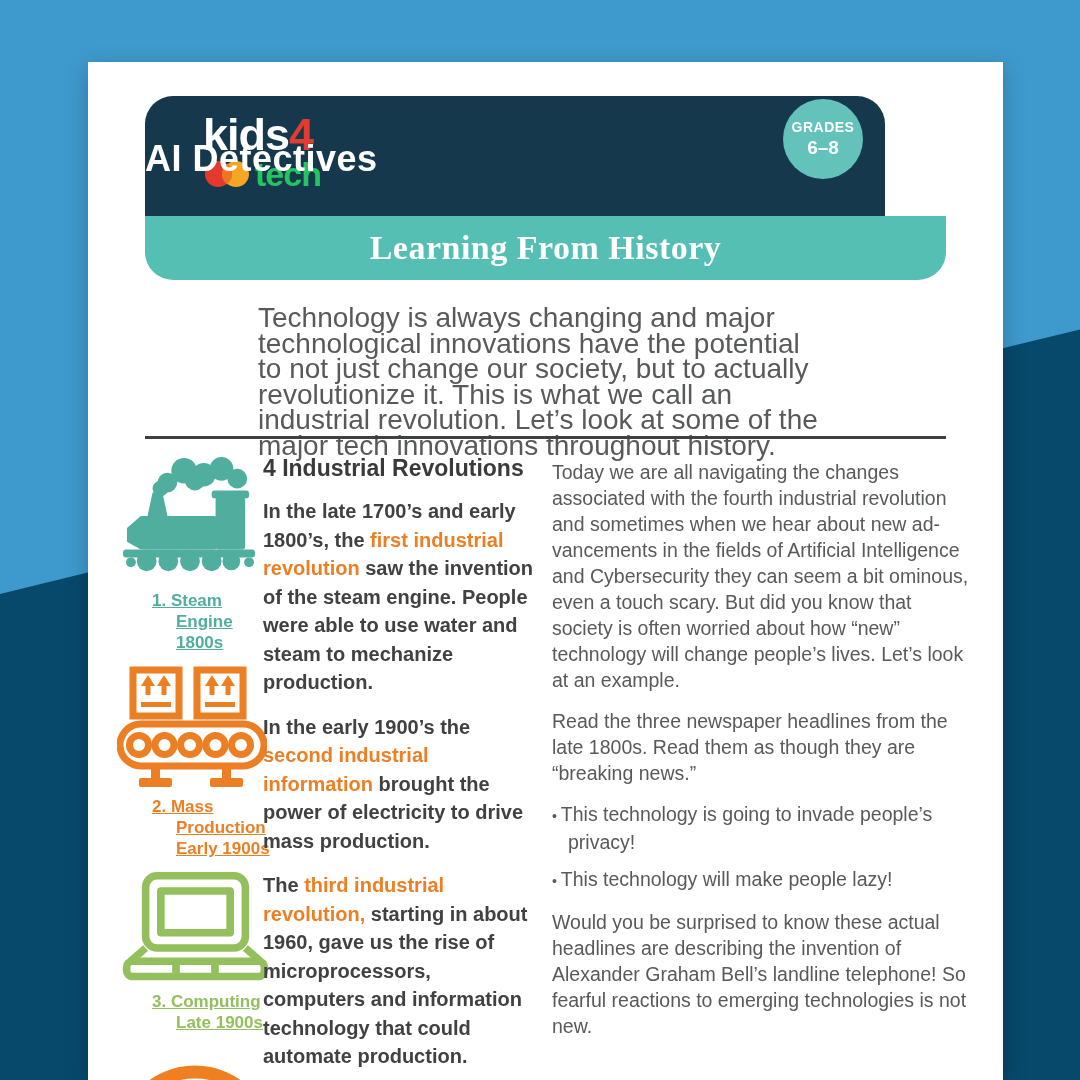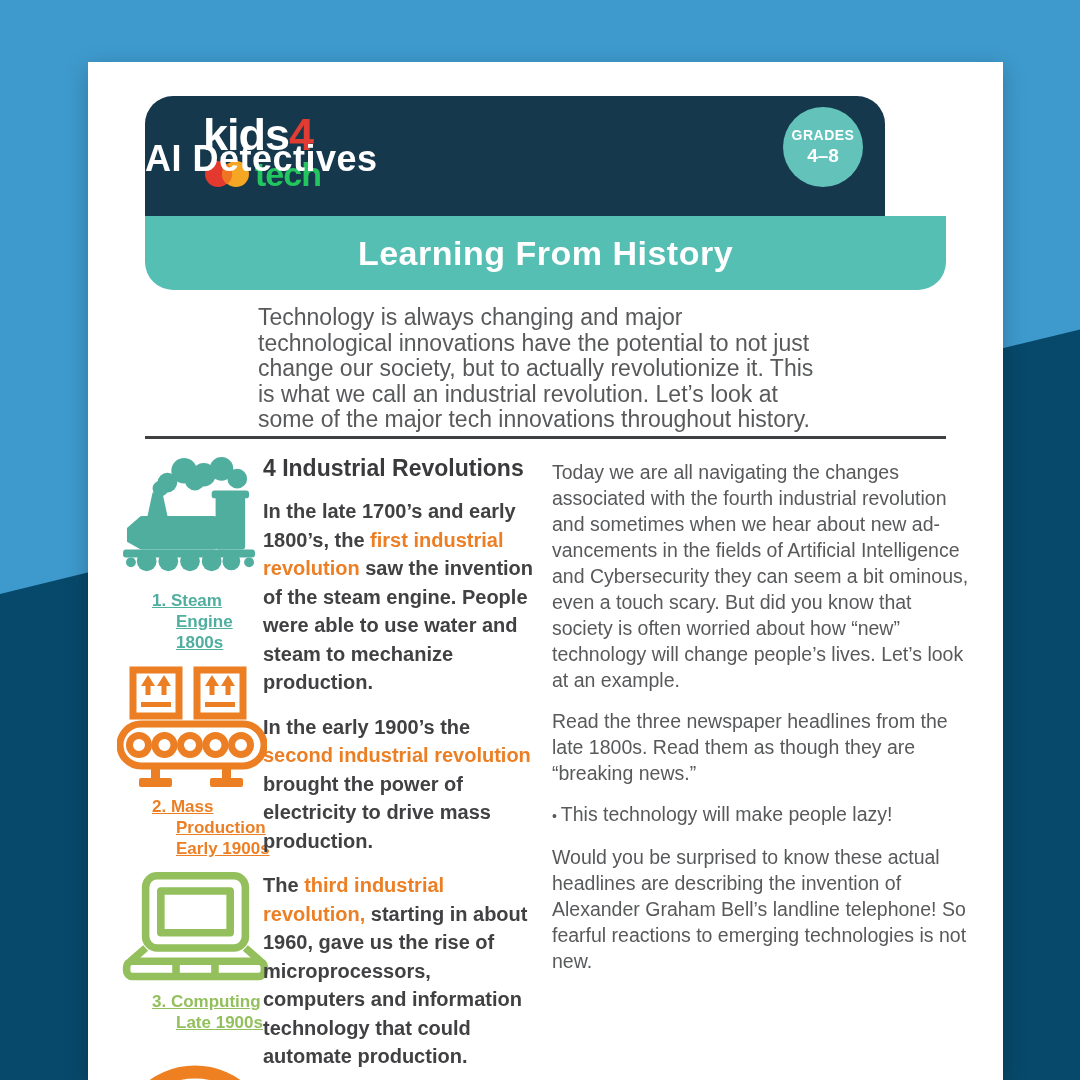--- a/index.html
+++ b/index.html
@@ -28,36 +28,36 @@
   .logo-line1 { font-size:45px; font-weight:700; letter-spacing:-1px; color:#fff; }
   .logo-4 { color:#E03C31; }
   .logo-line2 { display:flex; align-items:center; margin-top:0px; }
   .mc-mark { width:50px; height:32px; margin-right:2px; }
   .logo-tech { font-size:34px; font-weight:700; letter-spacing:-1px; color:#22c55e; }
   .header-title {
     position:absolute; left:0; right:0; top:42px; 
     font-size:36px; font-weight:700; color:#fff; letter-spacing:0.5px;
   }
   .badge {
-    position:absolute; right:22px; top:11px; width:80px; height:80px;
+    position:absolute; right:22px; top:3px; width:80px; height:80px;
     border-radius:50%; background:#63C2BA; color:#fff;
     display:flex; flex-direction:column; align-items:center; justify-content:center;
   }
   .badge-l1 { font-size:14px; font-weight:700; letter-spacing:0.5px; }
   .badge-l2 { font-size:19px; font-weight:700; margin-top:2px; }
   .banner {
-    position:absolute; left:57px; top:154px; width:801px; height:74px;
+    position:absolute; left:57px; top:154px; width:801px; height:64px;
     background:#55BFB4; border-radius:0 0 28px 28px;
-    display:flex; align-items:center; justify-content:center;
+    display:flex; align-items:center; justify-content:center;font-family:Liberation Serif, serif;
   }
   .banner-text { color:#fff; font-size:34px; font-weight:700; letter-spacing:0.5px; }
   
   .intro {
     position:absolute; left:170px; top:243px; width:562px;
-    font-size:23px; line-height:25.5px; color:#58595B;
+    font-size:28px; line-height:25.5px; color:#58595B;
   }
   .rule { position:absolute; left:57px; top:374px; width:801px; border-top:3px solid #3F4041; }
   
   .col-icons { position:absolute; left:25px; top:395px; width:160px; }
   .icon-block { display:block; }
   .icon-label {
     font-size:17px; font-weight:700; line-height:21px;
     white-space:pre-line; padding-left:24px; text-indent:-24px;
     margin:5px 0 13px 39px;
     text-decoration:underline;
@@ -100,21 +100,21 @@
           <circle cx="15" cy="16" r="13" fill="#E4392E"></circle>
           <circle cx="33" cy="16" r="13" fill="#F5A623"></circle>
           <path d="M24 5.6 A13 13 0 0 1 24 26.4 A13 13 0 0 1 24 5.6 Z" fill="#F07522"></path>
         </svg>
         <span class="logo-tech">tech</span>
       </div>
     </div>
     <div class="header-title">AI Detectives</div>
     <div class="badge">
       <div class="badge-l1">GRADES</div>
-      <div class="badge-l2">4–8</div>
+      <div class="badge-l2">6–8</div>
     </div>
   </div>
   <div class="banner">
     <div class="banner-text">Learning From History</div>
   </div>
 
   <div class="intro">Technology is always changing and major technological innovations have the potential to not just change our society, but to actually revolutionize it. This is what we call an industrial revolution. Let’s look at some of the major tech innovations throughout history.</div>
   <div class="rule"></div>
 
   <div class="col-icons">
@@ -195,26 +195,27 @@
         <path d="M39.6,62.6 A50,50 0 0 1 110.4,62.6"></path>
         <path d="M55.2,78.2 A28,28 0 0 1 94.8,78.2"></path>
       </g>
       <circle cx="75" cy="99" r="13" fill="#EE8022"></circle>
     </svg>
   </div>
 
   <div class="col-mid">
     <h3>4 Industrial Revolutions</h3>
     <p><span>In the late 1700’s and early 1800’s, the </span><span class="hl">first industrial revolution</span><span> saw the invention of the steam engine. People were able to use water and steam to mechanize production.</span></p>
-    <p><span>In the early 1900’s the </span><span class="hl">second industrial revolution</span><span> brought the power of electricity to drive mass production.</span></p>
+    <p><span>In the early 1900’s the </span><span class="hl">second industrial information</span><span> brought the power of electricity to drive mass production.</span></p>
     <p><span>The </span><span class="hl">third industrial revolution,</span><span> starting in about 1960, gave us the rise of microprocessors, computers and information technology that could automate production.</span></p>
 
   </div>
 
   <div class="col-right">
     <p>Today we are all navigating the changes associated with the fourth industrial revolution and sometimes when we hear about new ad­vancements in the fields of Artificial Intelligence and Cybersecurity they can seem a bit ominous, even a touch scary. But did you know that society is often worried about how “new” technology will change people’s lives. Let’s look at an example.</p>
     <p>Read the three newspaper headlines from the late 1800s. Read them as though they are “breaking news.”</p>
+    <div class="bullet">This technology is going to invade people’s privacy!</div>
     <div class="bullet">This technology will make people lazy!</div>
     <p style="margin-top:15px">Would you be surprised to know these actual headlines are describing the invention of Alexander Graham Bell’s landline telephone! So fearful reactions to emerging technologies is not new.</p>
 
   </div>
 
 </div>
 
 </body></html>

